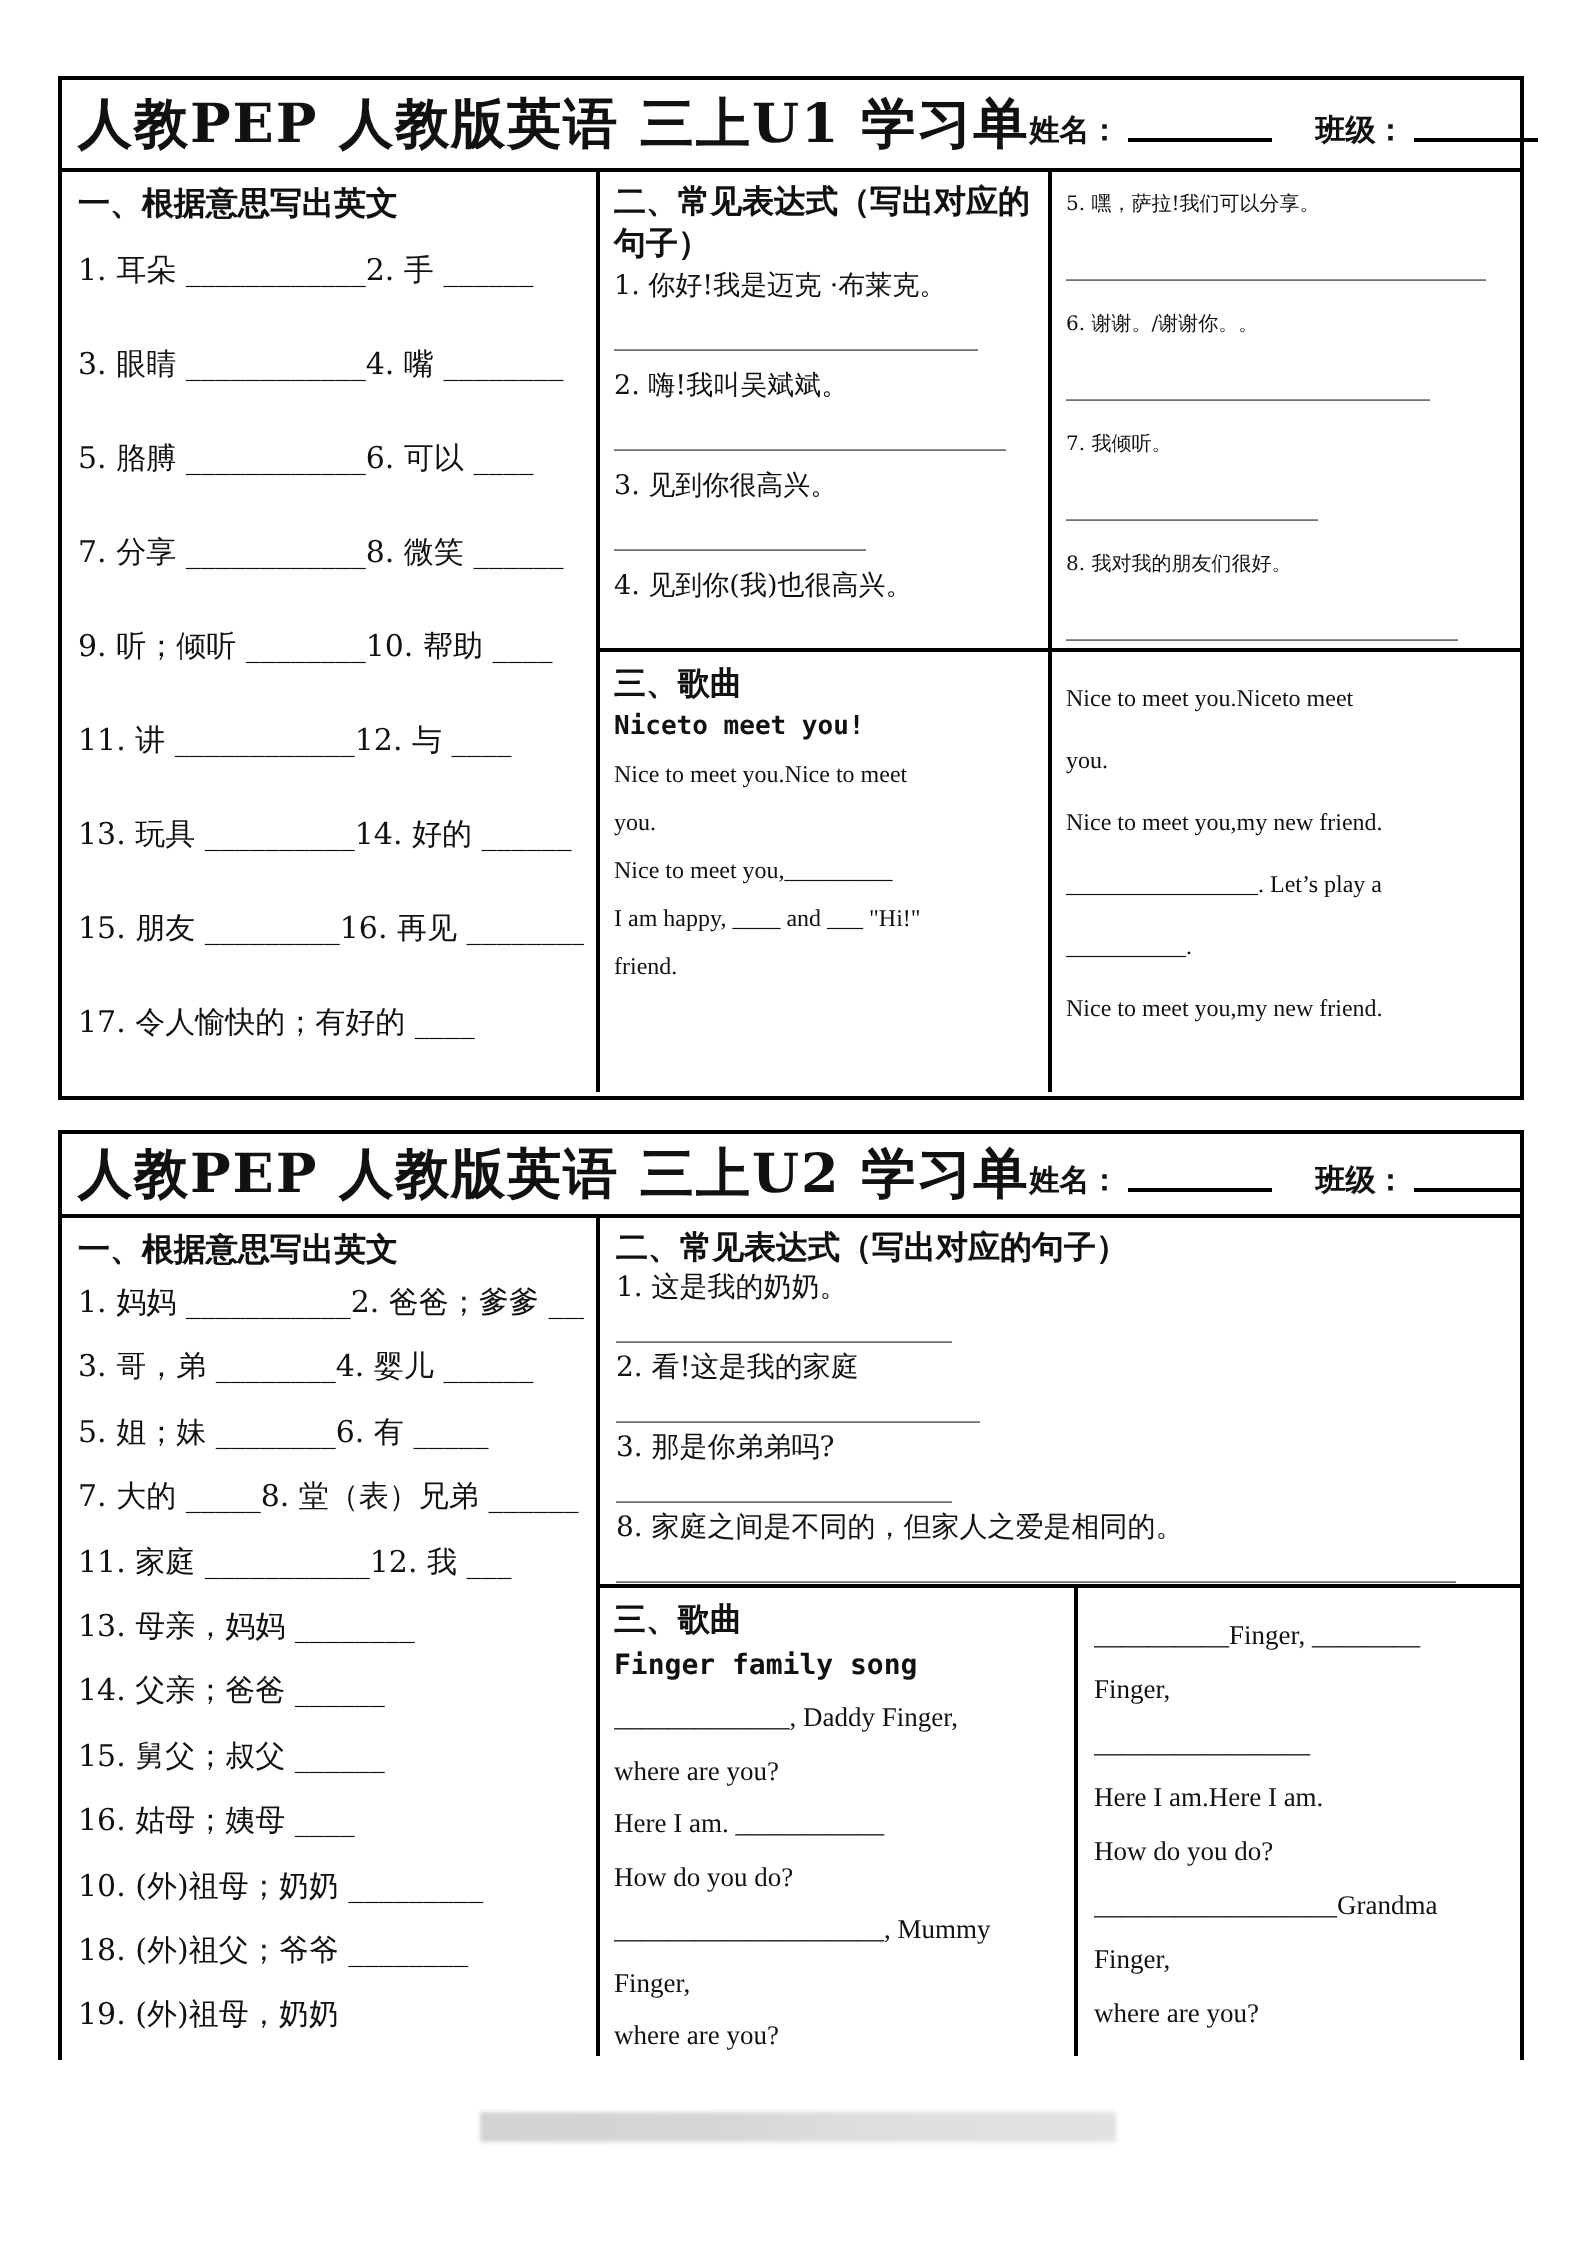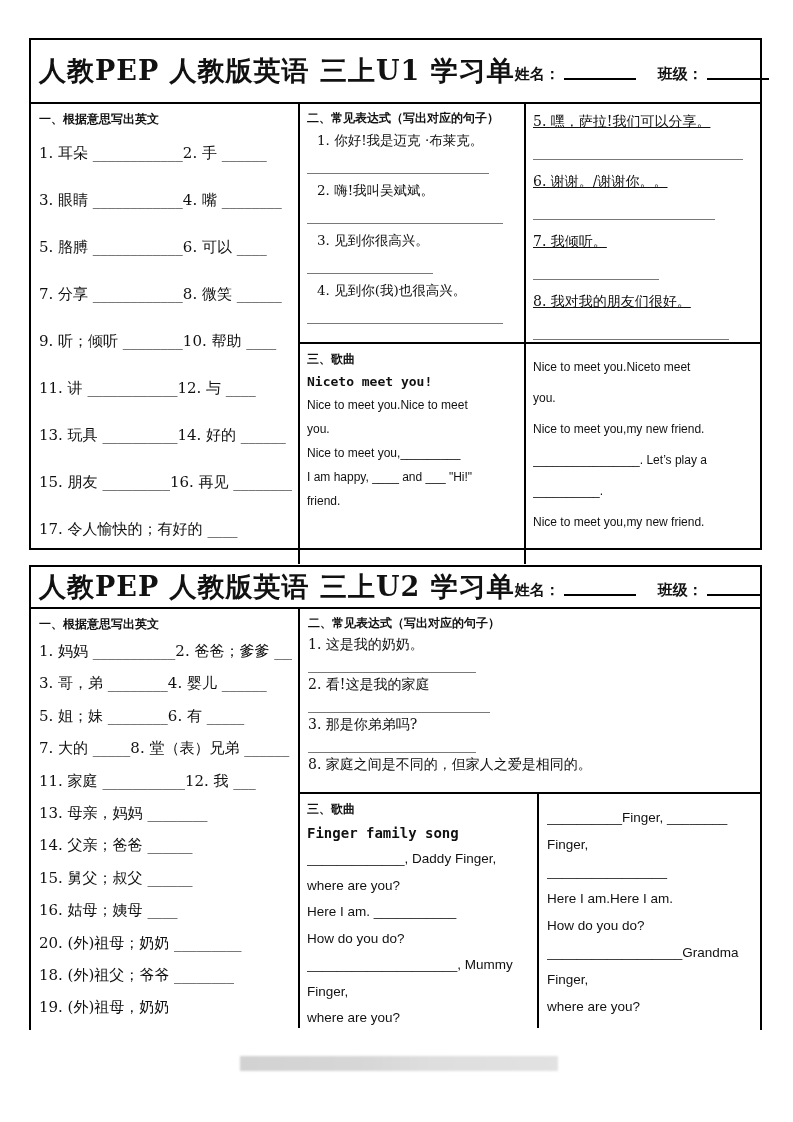--- a/index.html
+++ b/index.html
@@ -5,55 +5,55 @@
   * { margin:0; padding:0; box-sizing:border-box; }
   html,body { width:793px; height:1122px; background:#ffffff; color:#111;
     font-family:"DejaVu Serif","Liberation Serif",serif; }
   .page { position:relative; width:793px; height:1122px; overflow:hidden; background:#fff; }
 
   .sheet { position:absolute; left:29px; width:733px; border:2px solid #000; background:#fff; }
   .sheet-1 { top:38px; height:512px; }
   .sheet-2 { top:565px; height:465px; border-bottom:none; overflow:hidden; }
 
   .hdr { display:flex; align-items:center; border-bottom:2px solid #000; padding:0 10px 0 8px; }
-  .sheet-1 .hdr { height:64px; }
+  .sheet-1 .hdr { height:46px; }
   .sheet-2 .hdr { height:42px; }
   .hdr-title { font-size:27px; font-weight:bold; letter-spacing:1px; white-space:nowrap; }
   .hdr-fields { margin-left:auto; display:flex; font-size:15px; font-weight:bold; white-space:nowrap; padding-top:6px; }
   .fld-blank { display:inline-block; width:72px; height:15px; border-bottom:2px solid #000; margin:0 4px; }
   .fld-blank-sm { width:62px; margin-right:2px; }
   .fld-gap { display:inline-block; width:18px; }
 
   .body-row { display:flex; height:calc(100% - 48px); }
   .sheet-2 .body-row { height:calc(100% - 44px); }
 
-  .sec-hdr { font-weight:bold; font-size:12px; line-height:21px; padding-top:3px; }
+  .sec-hdr { font-weight:bold; font-size:16px; line-height:21px; padding-top:3px; }
 
   
   .vocab-col { width:269px; border-right:2px solid #000; padding:2px 6px 0 8px; overflow:hidden; }
   .vocab-line { font-size:15px; white-space:nowrap; overflow:hidden; }
   .sheet-1 .vocab-line { height:47px; line-height:47px; }
   .sheet-2 .vocab-line { height:32.4px; line-height:32.4px; }
 
   
   .s1-col2 { width:226px; border-right:2px solid #000; display:flex; flex-direction:column; }
   .s1-col3 { flex:1; display:flex; flex-direction:column; }
   .s1-top { height:240px; border-bottom:2px solid #000; padding:1px 6px 0 7px; overflow:hidden; }
   .s1-col3 .s1-top { padding-top:4px; }
   .s1-bottom { flex:1; padding:2px 6px 0 7px; overflow:hidden; }
 
   .expr-text { font-size:13.5px; white-space:nowrap; overflow:hidden; }
   .expr-blank { font-size:14px; letter-spacing:0; white-space:nowrap; overflow:hidden; }
-  .s1-col2 .expr-text { line-height:22px;margin-left:10px; }
+  .s1-col2 .expr-text { line-height:22px; }
   .s1-col2 .expr-blank { line-height:28px; }
-  .s1-col3 .expr-text { font-size:14px; line-height:26px;text-decoration:underline; }
+  .s1-col3 .expr-text { font-size:10px; line-height:26px; }
   .s1-col3 .expr-blank { line-height:34px; }
 
   .song-title { font-family:"DejaVu Sans Mono","Liberation Mono",monospace; font-weight:bold; text-align:left; }
-  .song-line { font-family:Liberation Sans, sans-serif; white-space:nowrap; overflow:hidden; }
+  .song-line { font-family:Liberation Serif, serif; white-space:nowrap; overflow:hidden; }
   .sheet-1 .song-title { font-size:13px; line-height:23px; }
   .sheet-1 .song-line { font-size:12px; }
   .s1-col2 .song-line { line-height:24px; }
   .s1-col3 .song-line { line-height:31px; }
   .s1-col3 .s1-bottom { padding-top:8px; }
 
   
   .s2-right { flex:1; display:flex; flex-direction:column; }
   .s2-expr { height:185px; border-bottom:2px solid #000; padding:1px 8px 0 8px; overflow:hidden; }
   .s2-expr .expr-text { font-size:14px; line-height:20px; }
@@ -227,21 +227,21 @@
             <div class="vocab-line">11. 家庭 ___________12. 我 ___</div>
 
             <div class="vocab-line">13. 母亲，妈妈 ________</div>
 
             <div class="vocab-line">14. 父亲；爸爸 ______</div>
 
             <div class="vocab-line">15. 舅父；叔父 ______</div>
 
             <div class="vocab-line">16. 姑母；姨母 ____</div>
 
-            <div class="vocab-line">20. (外)祖母；奶奶 _________</div>
+            <div class="vocab-line">10. (外)祖母；奶奶 _________</div>
 
             <div class="vocab-line">18. (外)祖父；爷爷 ________</div>
 
             <div class="vocab-line">19. (外)祖母，奶奶</div>
           </div>
       </div>
       <div class="s2-right">
         <div class="s2-expr">
           <div class="sec-hdr">二、常见表达式（写出对应的句子）</div>
           <div>

